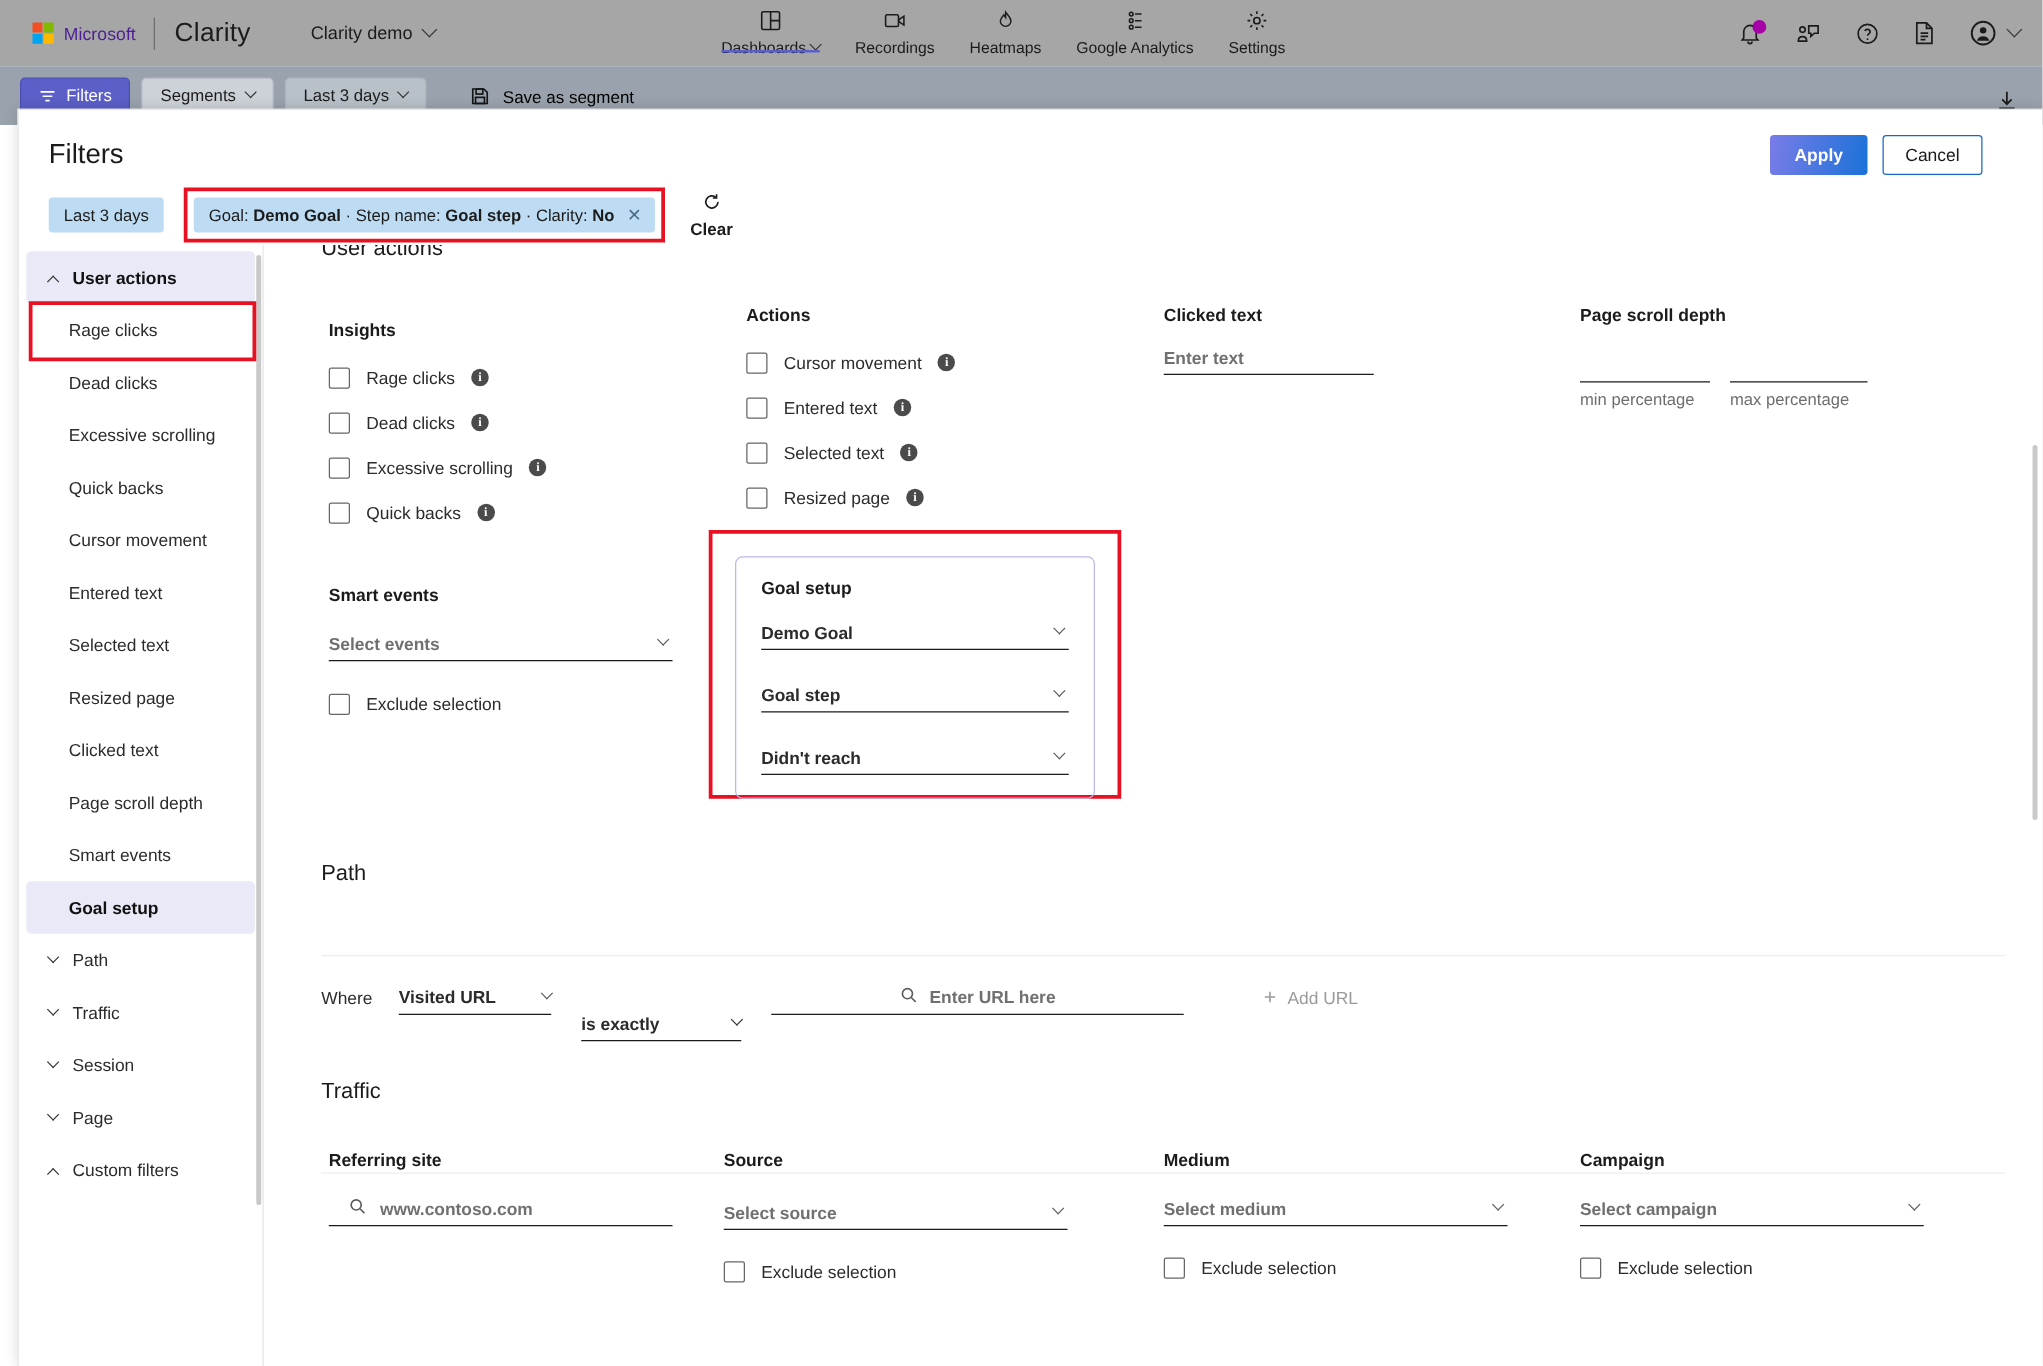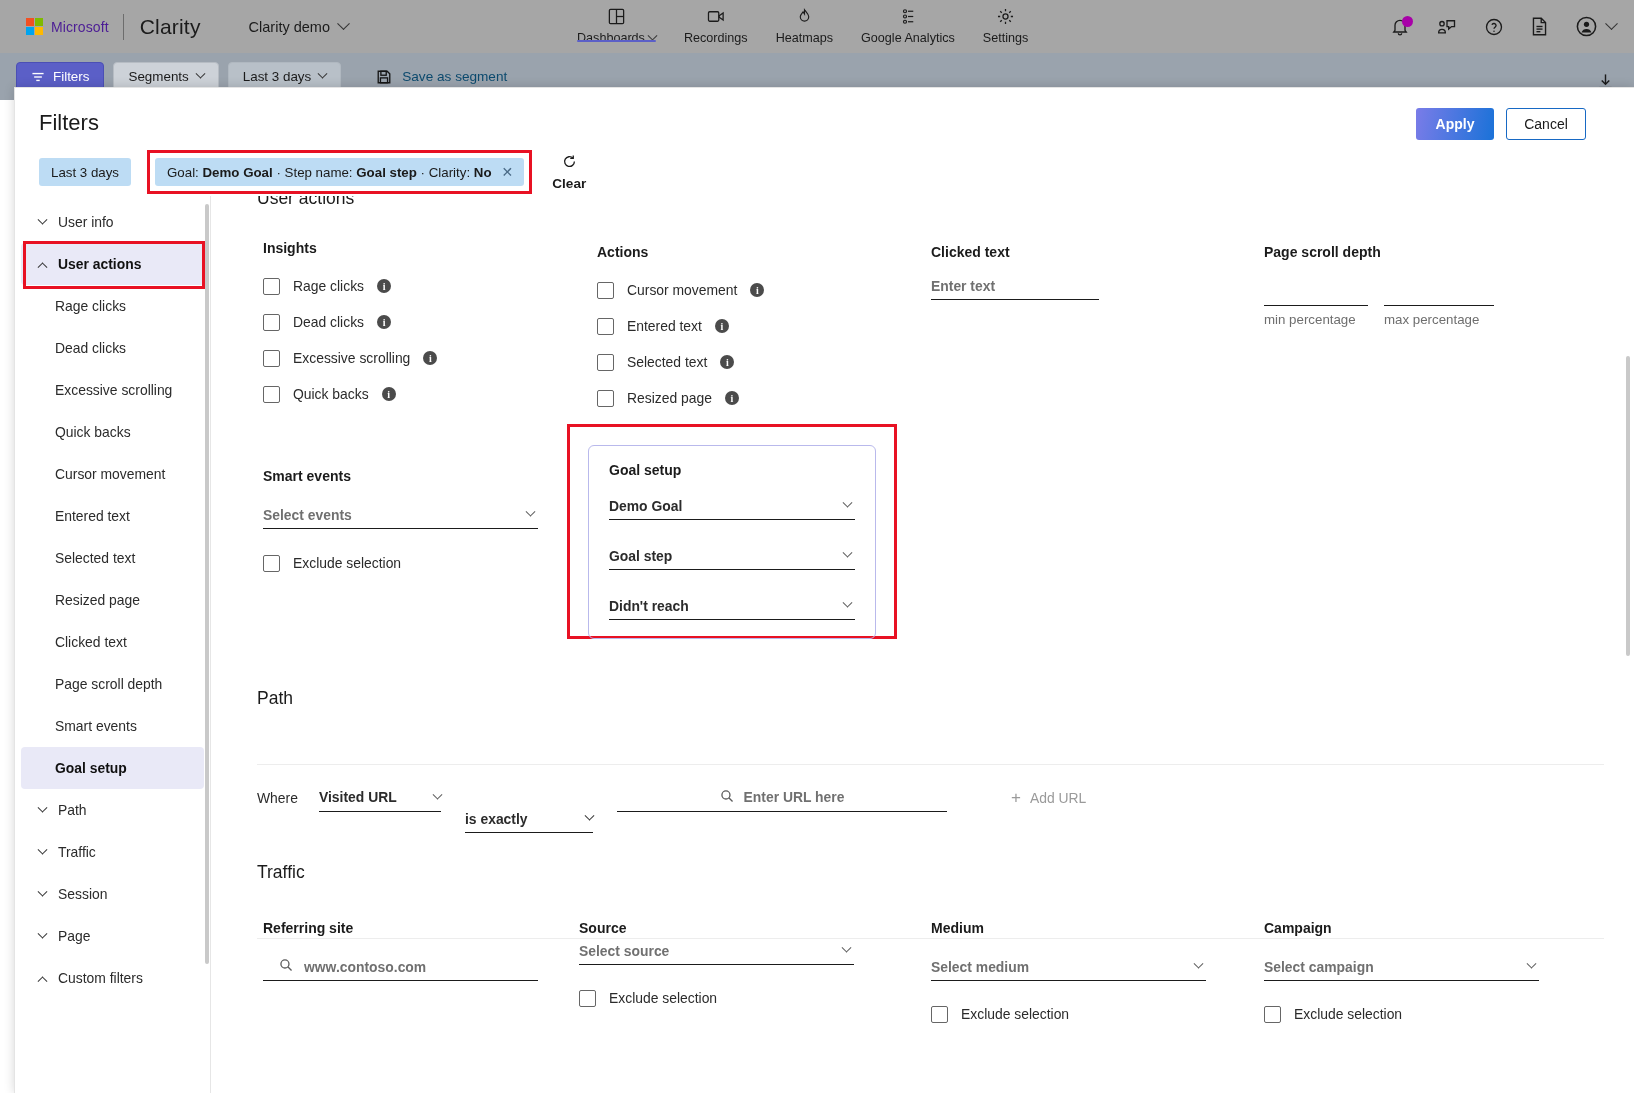--- a/index.html
+++ b/index.html
@@ -55,21 +55,21 @@
     height:47px; background:#9aa3ad; display:flex; align-items:center; position:relative;
     padding-left:16px; gap:9px;
   }
   .fbtn {
     height:30px; border-radius:4px 4px 0 0; display:flex; align-items:center; gap:8px;
     padding:0 14px; font-size:13.4px; cursor:pointer;
   }
   .fbtn.primary { background:#5b5fc7; color:#fff; border:1px solid #4b4fb5; }
   .fbtn.ghost { background:#cdd2d8; color:#1b1b1b; border:1px solid #b6bcc3; border-radius:4px; }
   .fbtn.ghost2 { background:#b8c0c8; color:#1b1b1b; border:1px solid #b0b8c0; border-radius:4px; }
-  .savebtn { display:flex; align-items:center; gap:10px; font-size:13.6px; color:#0c4a6e; margin-left:26px; cursor:pointer; }
+  .savebtn { display:flex; align-items:flex-end; gap:10px; font-size:13.6px; color:#000000; margin-left:26px; cursor:pointer; }
   .dl-ic { position:absolute; right:20px; bottom:6px; cursor:pointer; }
 
   
   .panel {
     position:absolute; left:14px; top:87px; right:0; bottom:0;
     background:#fff; border:1px solid #e4e4e4; border-right:none; border-bottom:none;
     box-shadow:0 0 10px rgba(0,0,0,.16);
   }
   .panel-head { height:108px; position:relative; }
   .panel-title { position:absolute; left:24px; top:22px; font-size:22px; color:#1b1b1b; }
@@ -326,24 +326,20 @@
             <path d="M12 1.5v3.2H8.8"></path>
           </svg>
         <span>Clear</span>
       </div>
     </div>
   </div>
 
   <div class="panel-body">
 
     <div class="sidebar">
-      <div class="side-item group">
-        <span class="chev sm"></span>
-        <span>User info</span>
-      </div>
       <div class="side-item group sel">
         <span class="chev sm up"></span>
         <span>User actions</span>
       </div>
       <div class="side-item child">
           <span>Rage clicks</span>
         </div>
       <div class="side-item child">
           <span>Dead clicks</span>
         </div>
@@ -398,21 +394,21 @@
         <span>Custom filters</span>
       </div>
       <div class="side-scroll"></div>
       <div class="hl-box" style="left:8px; top:45px; width:182px; height:48px;"></div>
     </div>
 
     <div class="content">
 
       <div class="sec-title" style="position:absolute; left:46px; top:-8px;">User actions</div>
 
-      <div style="position:absolute; left:52px; top:44px; width:300px;">
+      <div style="position:absolute; left:52px; top:60px; width:300px;">
         <div class="grp-title">Insights</div>
         <div style="margin-top:12px;">
           <div class="cbrow">
             <span class="cbox"></span>
             <span>Rage clicks</span>
             <span class="info-ic">i</span>
           </div>
           <div class="cbrow">
             <span class="cbox"></span>
             <span>Dead clicks</span>
@@ -547,21 +543,21 @@
                 <circle cx="6.8" cy="6.8" r="4.6"></circle>
                 <line x1="10.3" y1="10.3" x2="14.3" y2="14.3"></line>
               </svg>
           </span>
           <span>www.contoso.com</span>
         </div>
       </div>
 
       <div style="position:absolute; left:368px; top:724px; width:275px;">
         <div class="grp-title">Source</div>
-        <div class="underline-field dd" style="margin-top:1px;">
+        <div class="underline-field dd" style="margin-top:20px;">
           <span>Select source</span>
           <span class="chev sm" style="border-color:#5a5a5a; margin-right:4px;"></span>
         </div>
         <div class="cbrow" style="margin-top:15px;">
           <span class="cbox"></span>
           <span>Exclude selection</span>
         </div>
       </div>
 
       <div style="position:absolute; left:720px; top:724px; width:275px;">

